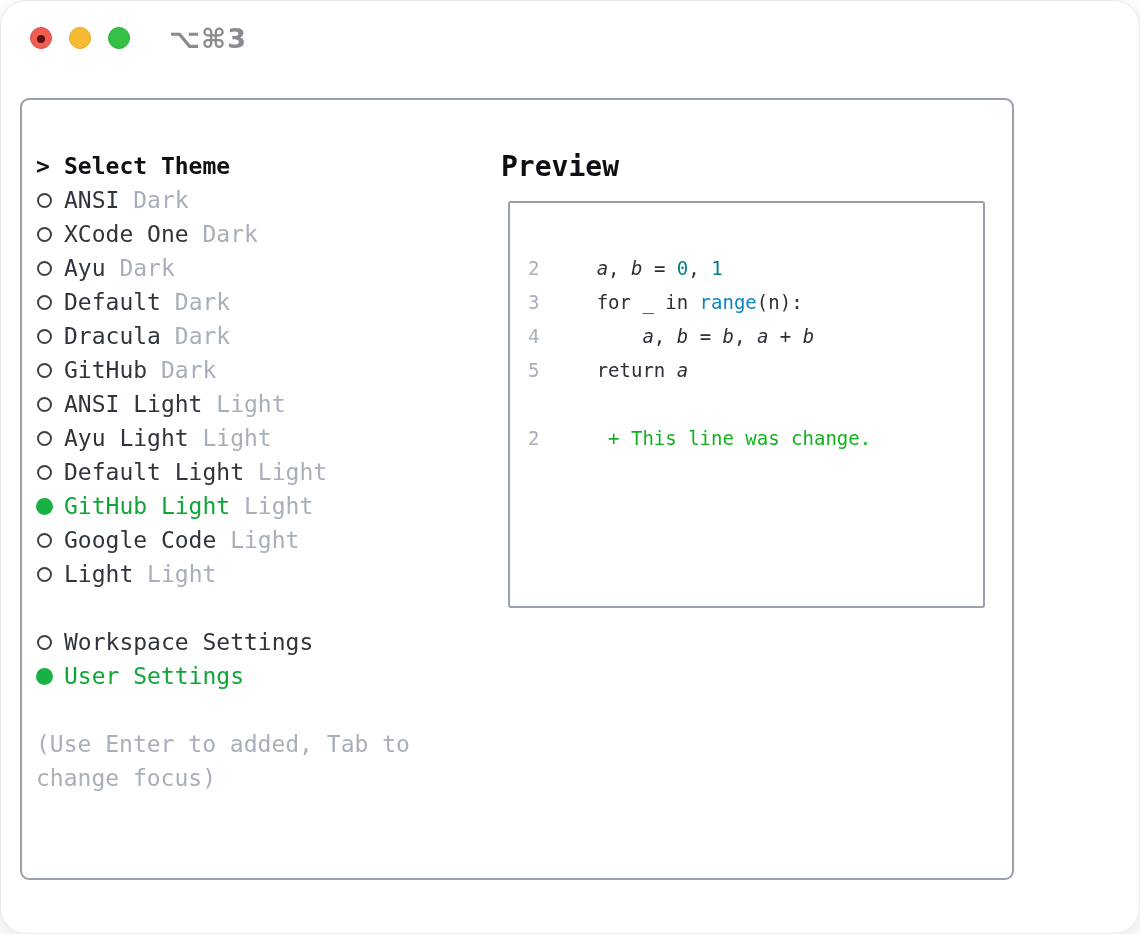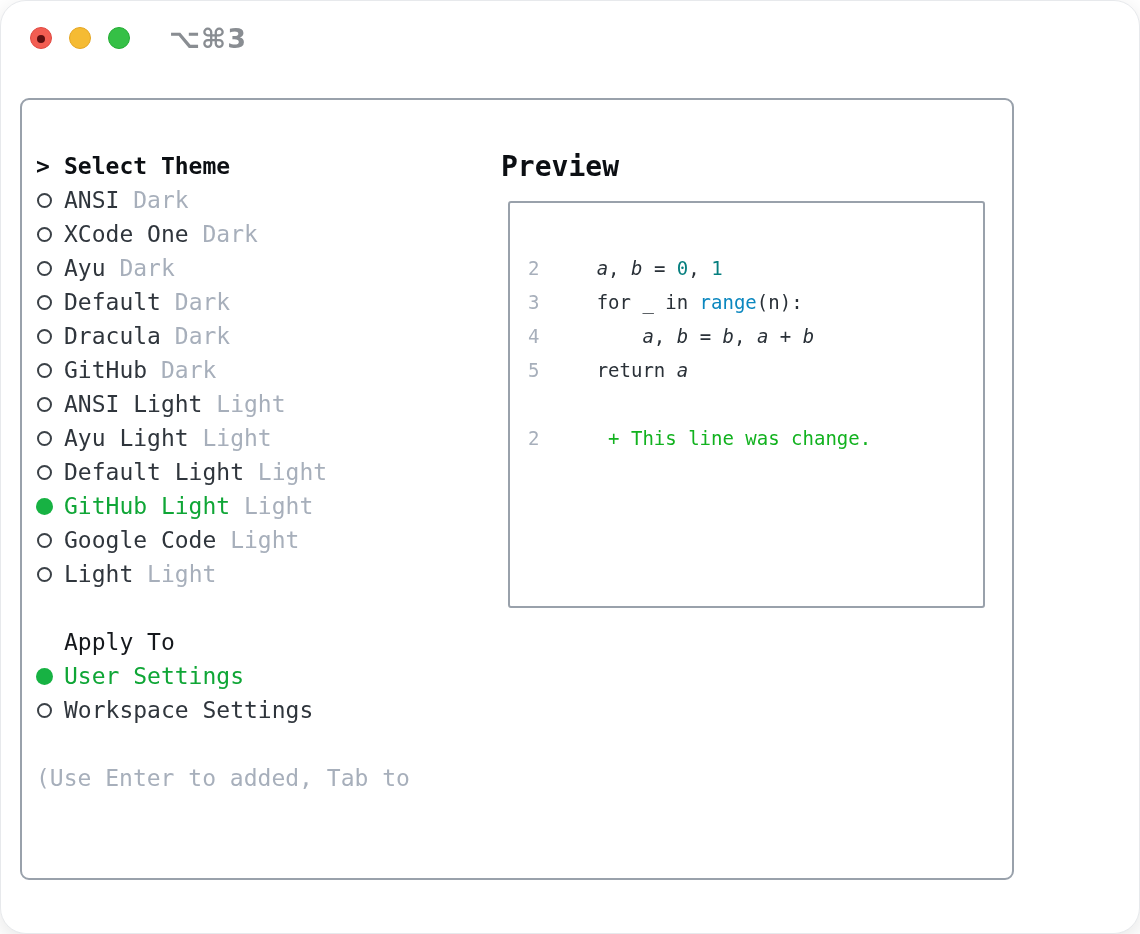--- a/index.html
+++ b/index.html
@@ -116,25 +116,25 @@
         <div class="row option"><span class="prefix-cell"><span class="circle"></span></span><span class="label">Default</span><span class="variant"> Dark</span></div>
         <div class="row option"><span class="prefix-cell"><span class="circle"></span></span><span class="label">Dracula</span><span class="variant"> Dark</span></div>
         <div class="row option"><span class="prefix-cell"><span class="circle"></span></span><span class="label">GitHub</span><span class="variant"> Dark</span></div>
         <div class="row option"><span class="prefix-cell"><span class="circle"></span></span><span class="label">ANSI Light</span><span class="variant"> Light</span></div>
         <div class="row option"><span class="prefix-cell"><span class="circle"></span></span><span class="label">Ayu Light</span><span class="variant"> Light</span></div>
         <div class="row option"><span class="prefix-cell"><span class="circle"></span></span><span class="label">Default Light</span><span class="variant"> Light</span></div>
         <div class="row option"><span class="prefix-cell"><span class="circle sel"></span></span><span class="label sel">GitHub Light</span><span class="variant"> Light</span></div>
         <div class="row option"><span class="prefix-cell"><span class="circle"></span></span><span class="label">Google Code</span><span class="variant"> Light</span></div>
         <div class="row option"><span class="prefix-cell"><span class="circle"></span></span><span class="label">Light</span><span class="variant"> Light</span></div>
         <div class="row blank"></div>
-        <div class="row subheader"><span class="prefix-cell"></span><span class="label">Apply To</span></div>
+        <div class="row option"><span class="prefix-cell"><span class="circle"></span></span><span class="label">Workspace Settings</span></div>
         <div class="row option"><span class="prefix-cell"><span class="circle sel"></span></span><span class="label sel">User Settings</span></div>
-        <div class="row option"><span class="prefix-cell"><span class="circle"></span></span><span class="label">Workspace Settings</span></div>
         <div class="row blank"></div>
         <div class="row hint">(Use Enter to added, Tab to</div>
+        <div class="row hint">change focus)</div>
       </div>
     <div class="preview-title">Preview</div>
     <div class="preview-box" id="preview-box">
         <div class="pline"><span class="seg-ln">2 </span><span class="seg-p">    </span><span class="seg-v">a</span><span class="seg-p">, </span><span class="seg-v">b</span><span class="seg-p"> = </span><span class="seg-num">0</span><span class="seg-p">, </span><span class="seg-num">1</span></div>
         <div class="pline"><span class="seg-ln">3 </span><span class="seg-p">    for _ in </span><span class="seg-bi">range</span><span class="seg-p">(n):</span></div>
         <div class="pline"><span class="seg-ln">4 </span><span class="seg-p">        </span><span class="seg-v">a</span><span class="seg-p">, </span><span class="seg-v">b</span><span class="seg-p"> = </span><span class="seg-v">b</span><span class="seg-p">, </span><span class="seg-v">a</span><span class="seg-p"> + </span><span class="seg-v">b</span></div>
         <div class="pline"><span class="seg-ln">5 </span><span class="seg-p">    return </span><span class="seg-v">a</span></div>
         <div class="pline"></div>
         <div class="pline"><span class="seg-ln">2 </span><span class="seg-p">     </span><span class="seg-add">+ This line was change.</span></div>
       </div>

